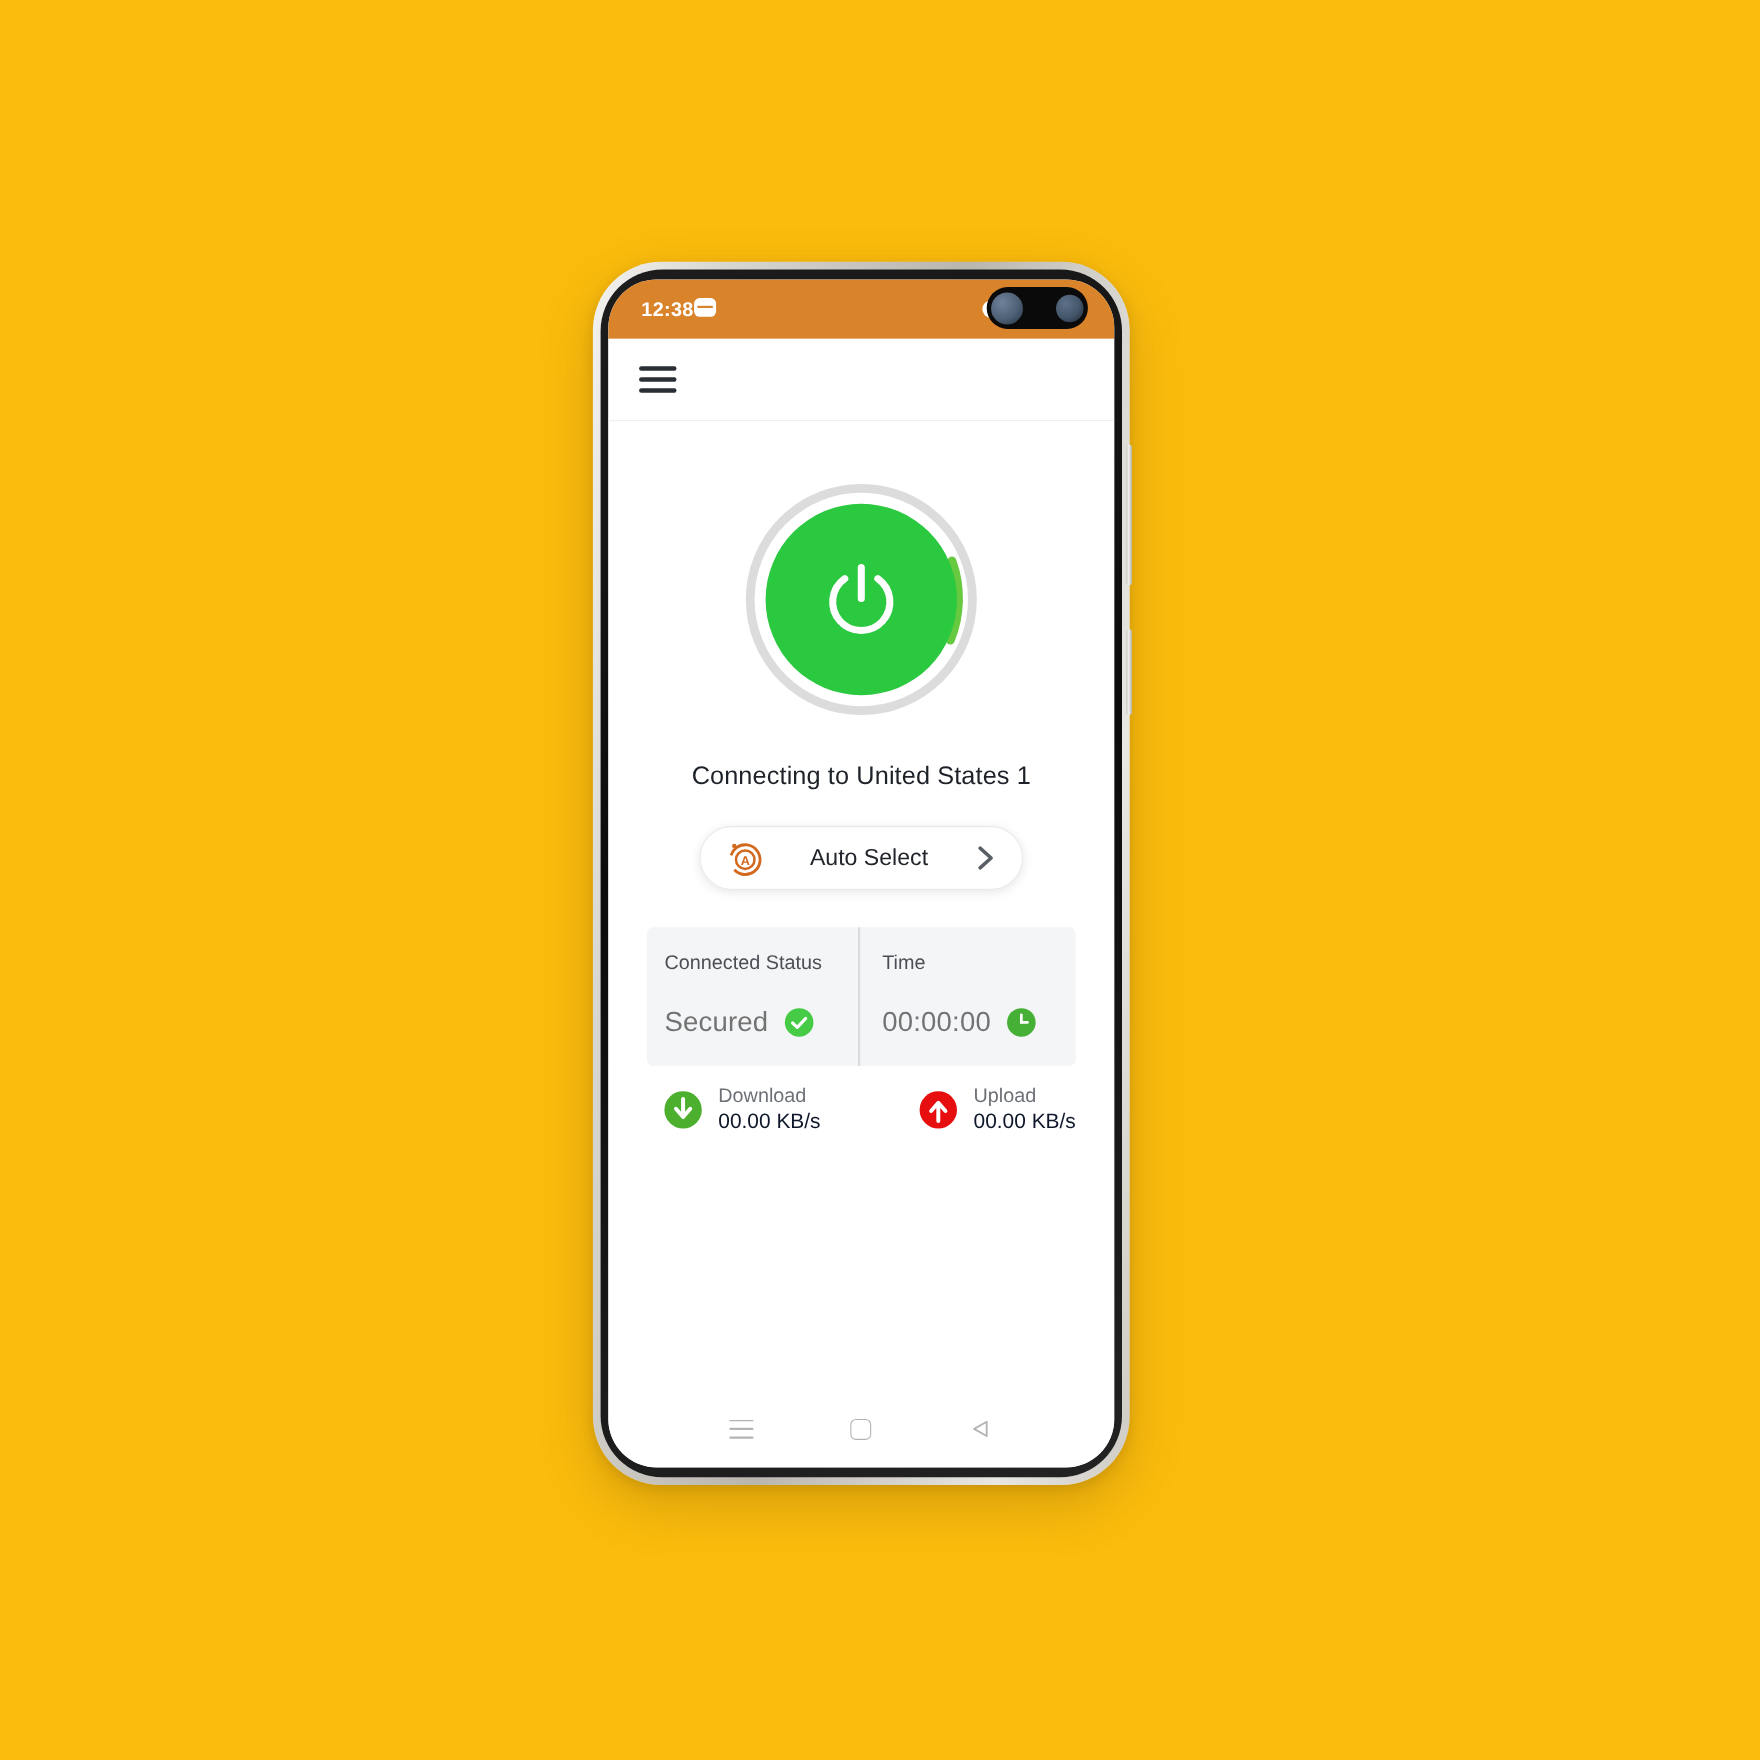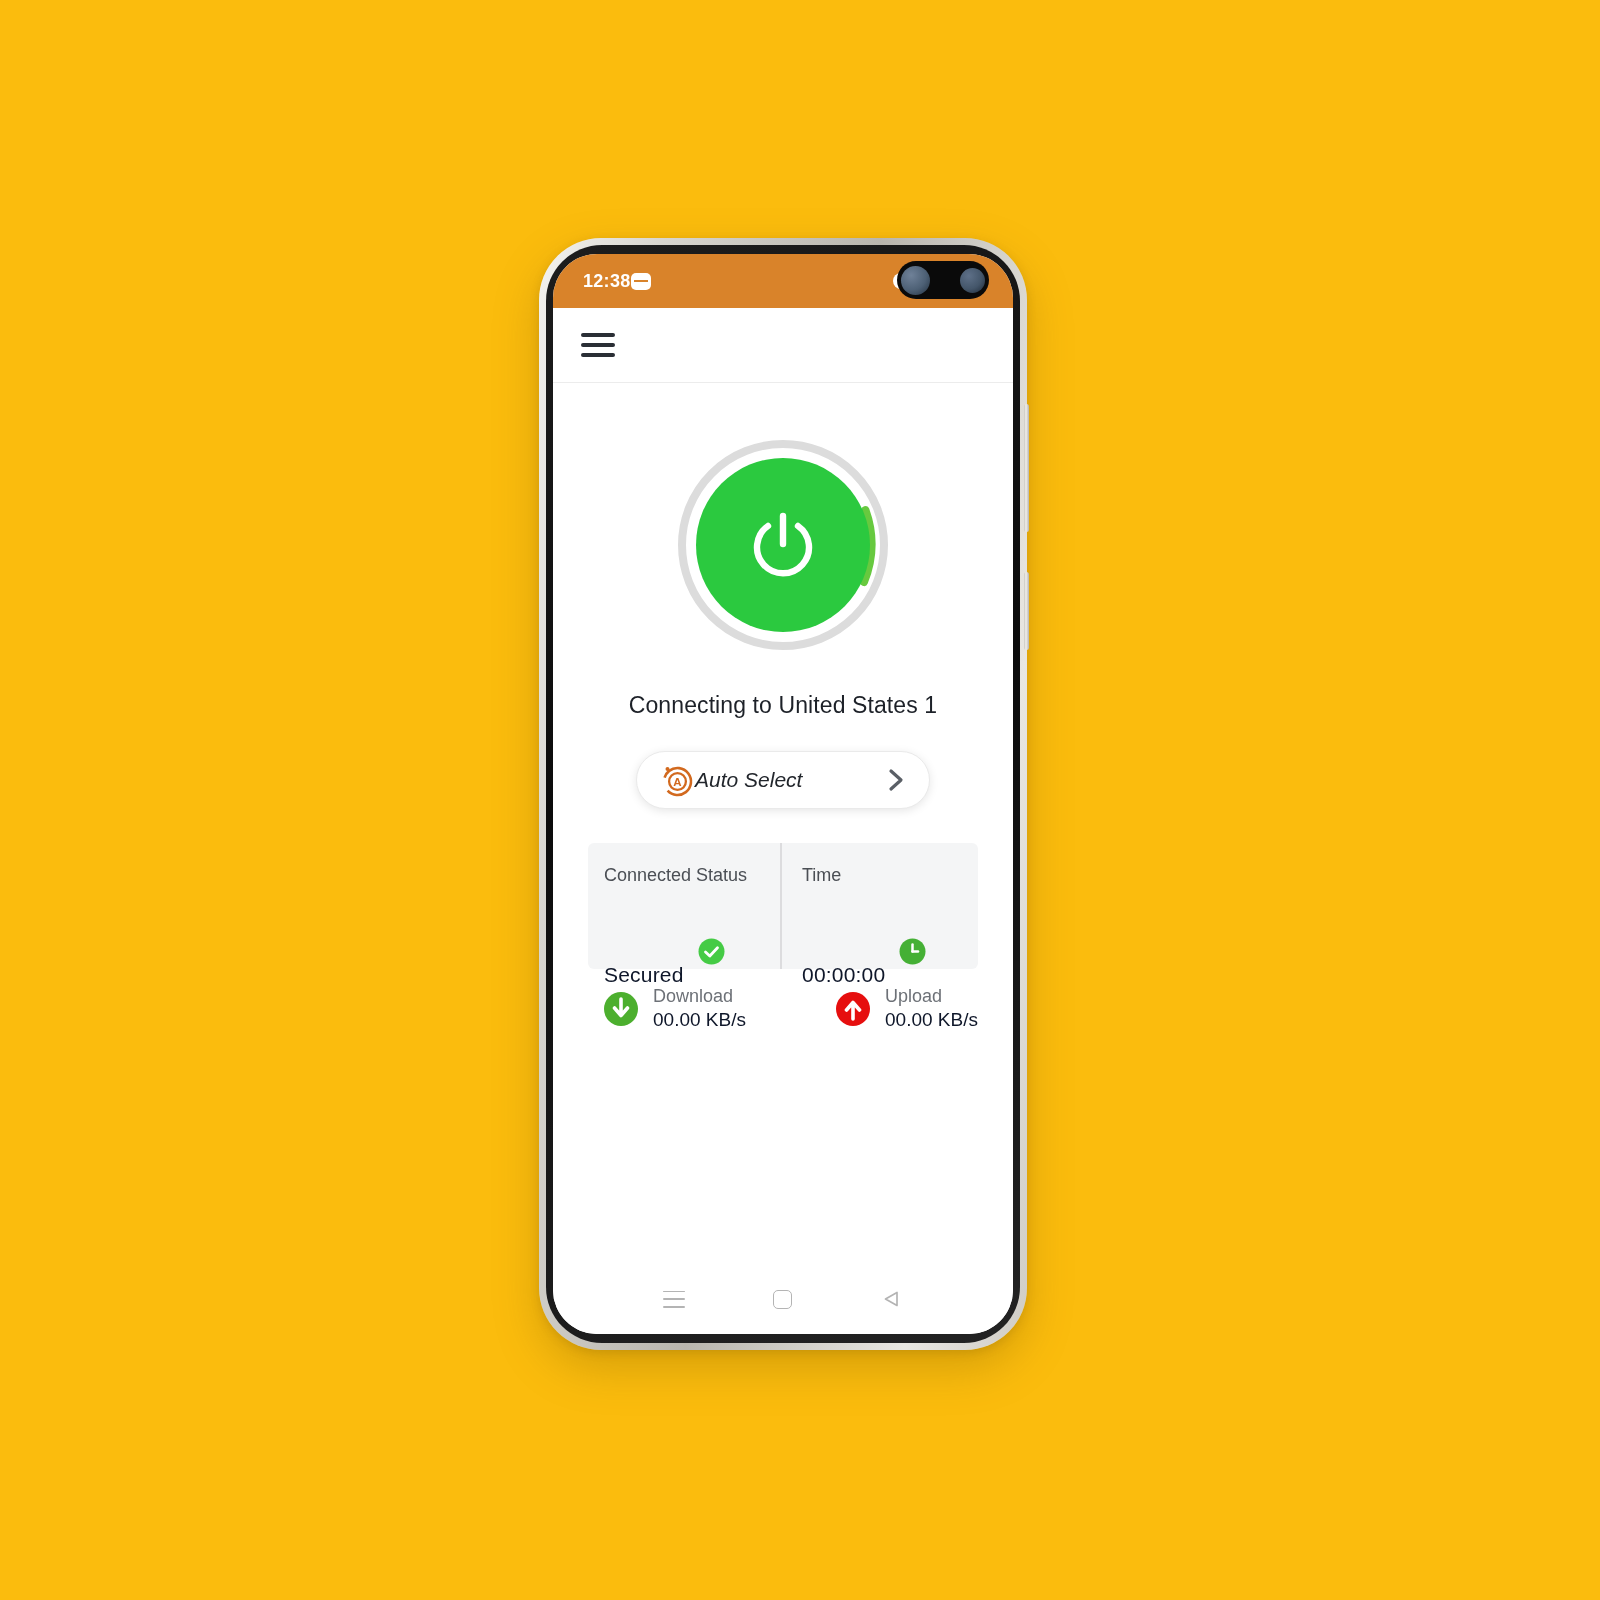--- a/index.html
+++ b/index.html
@@ -79,21 +79,21 @@
     align-items: center;
     justify-content: space-between;
     padding: 0 26px 0 30px;
     color: #ffffff;
     font-size: 17px;
     flex: none;
     position: relative;
   }
   .status-left {
     display: flex;
-    align-items: center;
+    align-items: flex-start;
     gap: 0;
   }
   .status-time {
     font-size: 18px;
     font-weight: 600;
     letter-spacing: 0.3px;
   }
   .icon-pill {
     width: 20px;
     height: 17px;
@@ -280,23 +280,23 @@
     box-shadow: 0 2px 10px rgba(0,0,0,0.10);
     display: flex;
     align-items: center;
     padding: 0 22px;
     box-sizing: border-box;
     cursor: pointer;
   }
   .auto-icon { width: 36px; height: 36px; flex: none; }
   .auto-label {
     flex: 1;
+    text-align: center;
     font-size: 21px;
     color: #22262c;
-    font-style: italic;
   }
   .chevron { width: 22px; height: 26px; flex: none; }
 
   
   .stats-card {
     margin-top: 34px;
     width: 390px;
     height: 126px;
     background: #F4F5F6;
     border-radius: 6px;
@@ -316,25 +316,24 @@
     font-size: 18px;
     color: #4b4f55;
     margin-bottom: 29px;
   }
   .stat-value-row {
     display: flex;
     align-items: center;
     gap: 13px;
   }
   .stat-value {
-    font-size: 21px;
-    color: #0f172a;
+    font-size: 25px;
+    color: #737373;
     font-weight: 500;
     letter-spacing: 0.2px;
-    margin-top: 48px;
   }
   .badge { width: 29px; height: 29px; flex: none; }
 
   
   .speeds {
     margin-top: 16px;
     width: 390px;
     display: flex;
     box-sizing: border-box;
     padding-left: 14px;

